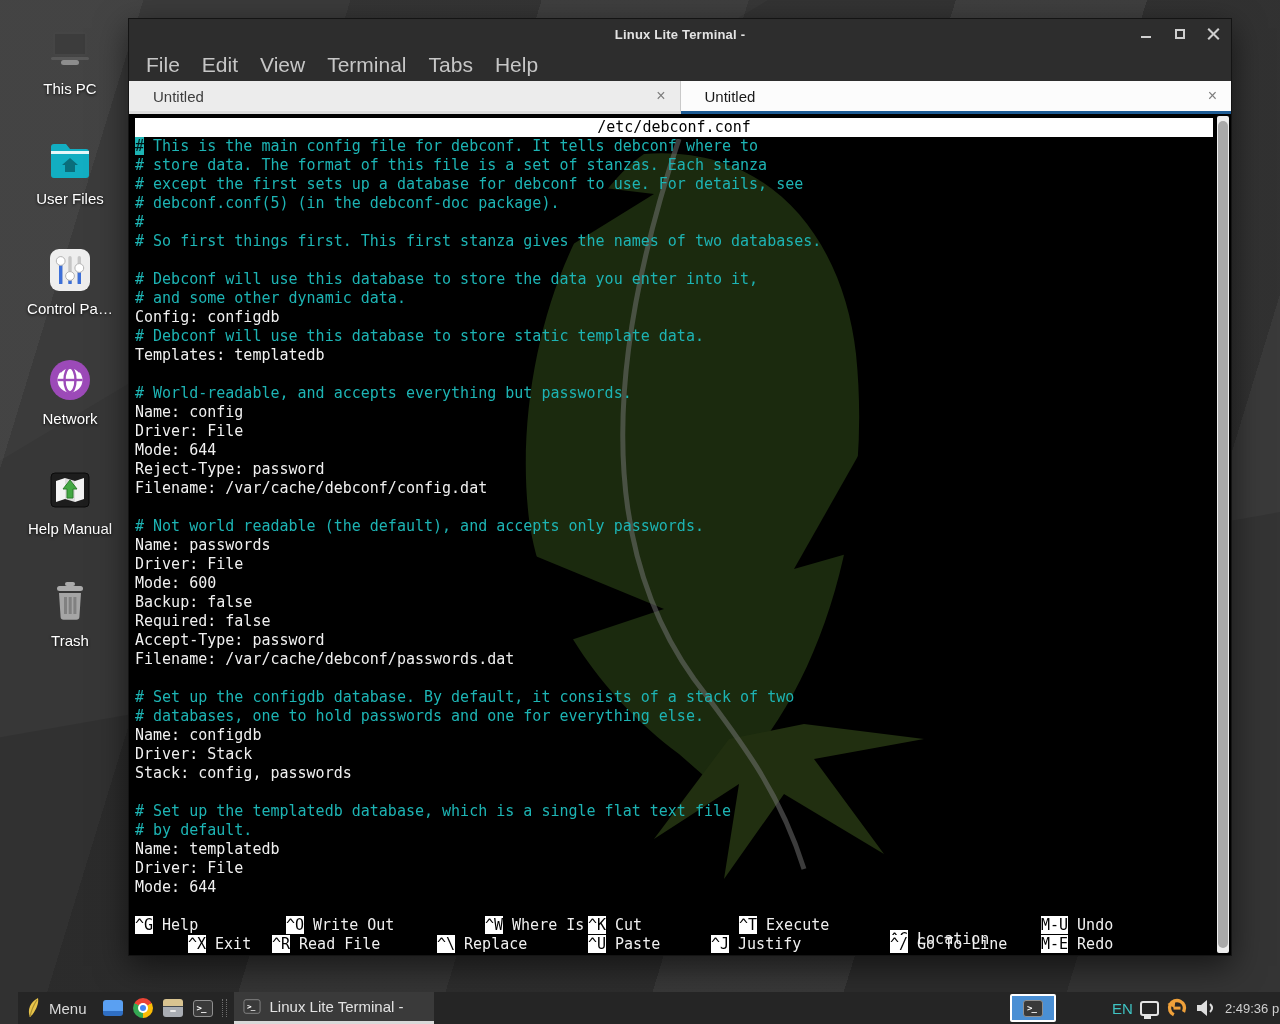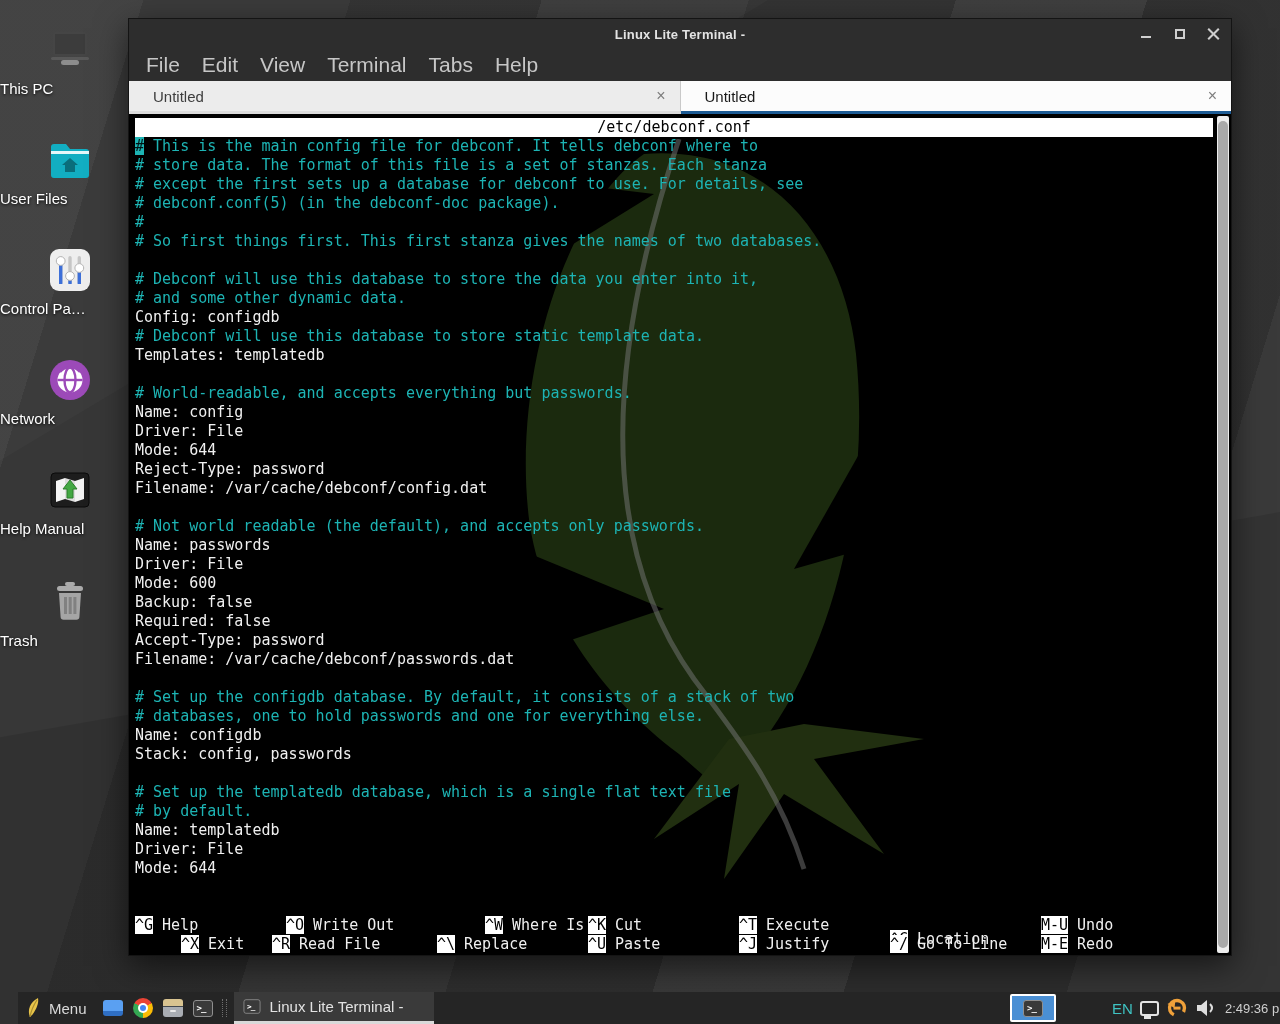--- a/index.html
+++ b/index.html
@@ -15,21 +15,21 @@
         rgba(0,0,0,0.07) 47% 60%, rgba(255,255,255,0.04) 60% 72%,
         rgba(0,0,0,0.10) 72% 86%, rgba(255,255,255,0.015) 86% 100%);
   }
   .poly-dark { position:absolute; inset:0; background:rgba(0,0,0,0.10);
     clip-path:polygon(0 72%, 100% 50%, 100% 100%, 0 100%); pointer-events:none; }
   .poly-light { position:absolute; inset:0; background:rgba(255,255,255,0.025);
     clip-path:polygon(0 0, 60% 0, 0 45%); pointer-events:none; }
 
   
   .desk-icons { position:absolute; left:0; top:22px; width:140px; }
-  .desk-icon { position:absolute; left:0; width:140px; text-align:left; cursor:default; }
+  .desk-icon { position:absolute; left:0; width:140px; text-align:center; cursor:default; }
   .desk-icon .ic { display:block; margin:0 auto 8px auto; }
   .desk-icon .lbl { color:#fff; font-size:15px; text-shadow:0 1px 3px rgba(0,0,0,0.9); white-space:nowrap; }
 
   
   .window { position:absolute; left:128px; top:18px; width:1104px; height:938px;
     border:1px solid #141414; box-shadow:0 10px 30px rgba(0,0,0,0.55); background:#000; }
   .titlebar { height:30px; background:#2d2d2d; position:relative; display:flex; align-items:center; justify-content:center; }
   .titlebar .title { color:#e3e3e3; font-size:13px; font-weight:600; letter-spacing:0.2px; }
   .win-btns { position:absolute; right:10px; top:0; height:30px; display:flex; align-items:center; gap:20px; }
   .wbtn { width:14px; height:14px; position:relative; cursor:pointer; }
@@ -252,44 +252,45 @@
           <div class="line">Driver: File</div>
           <div class="line">Mode: 600</div>
           <div class="line">Backup: false</div>
           <div class="line">Required: false</div>
           <div class="line">Accept-Type: password</div>
           <div class="line">Filename: /var/cache/debconf/passwords.dat</div>
           <div class="line">&nbsp;</div>
           <div class="line c"># Set up the configdb database. By default, it consists of a stack of two</div>
           <div class="line c"># databases, one to hold passwords and one for everything else.</div>
           <div class="line">Name: configdb</div>
+          <div class="line">Driver: Stack</div>
           <div class="line">Stack: config, passwords</div>
           <div class="line">&nbsp;</div>
           <div class="line c"># Set up the templatedb database, which is a single flat text file</div>
           <div class="line c"># by default.</div>
           <div class="line">Name: templatedb</div>
           <div class="line">Driver: File</div>
           <div class="line">Mode: 644</div>
         </div>
       <div class="nano-footer">
         <div class="sc-row" id="sc-row1">
             <div class="sc" style="left: 0px;"><span class="key">^G</span><span class="lbl">Help</span></div>
             <div class="sc" style="left: 151px;"><span class="key">^O</span><span class="lbl">Write Out</span></div>
             <div class="sc" style="left: 302px; padding-left: 48px;"><span class="key">^W</span><span class="lbl">Where Is</span></div>
             <div class="sc" style="left: 453px;"><span class="key">^K</span><span class="lbl">Cut</span></div>
             <div class="sc" style="left: 604px;"><span class="key">^T</span><span class="lbl">Execute</span></div>
             <div class="sc" style="left: 755px; margin-top: 14px;"><span class="key">^C</span><span class="lbl">Location</span></div>
             <div class="sc" style="left: 906px;"><span class="key">M-U</span><span class="lbl">Undo</span></div>
           </div>
         <div class="sc-row" id="sc-row2">
-            <div class="sc" style="left: 8px; padding-left: 38px;"><span class="key">^X</span><span class="lbl">Exit</span></div>
+            <div class="sc" style="left: 15px; padding-left: 38px;"><span class="key">^X</span><span class="lbl">Exit</span></div>
             <div class="sc" style="left: 137px;"><span class="key">^R</span><span class="lbl">Read File</span></div>
             <div class="sc" style="left: 302px;"><span class="key">^\</span><span class="lbl">Replace</span></div>
             <div class="sc" style="left: 453px;"><span class="key">^U</span><span class="lbl">Paste</span></div>
-            <div class="sc" style="left: 604px;"><span class="key">^J</span><span class="lbl">Justify</span></div>
+            <div class="sc" style="left: 576px;"><span class="key">^J</span><span class="lbl">Justify</span></div>
             <div class="sc" style="left: 755px;"><span class="key">^/</span><span class="lbl">Go To Line</span></div>
             <div class="sc" style="left: 906px;"><span class="key">M-E</span><span class="lbl">Redo</span></div>
           </div>
       </div>
     </div>
 
     <div class="term-scrollbar">
       <div class="term-thumb"></div>
     </div>
   </div>

